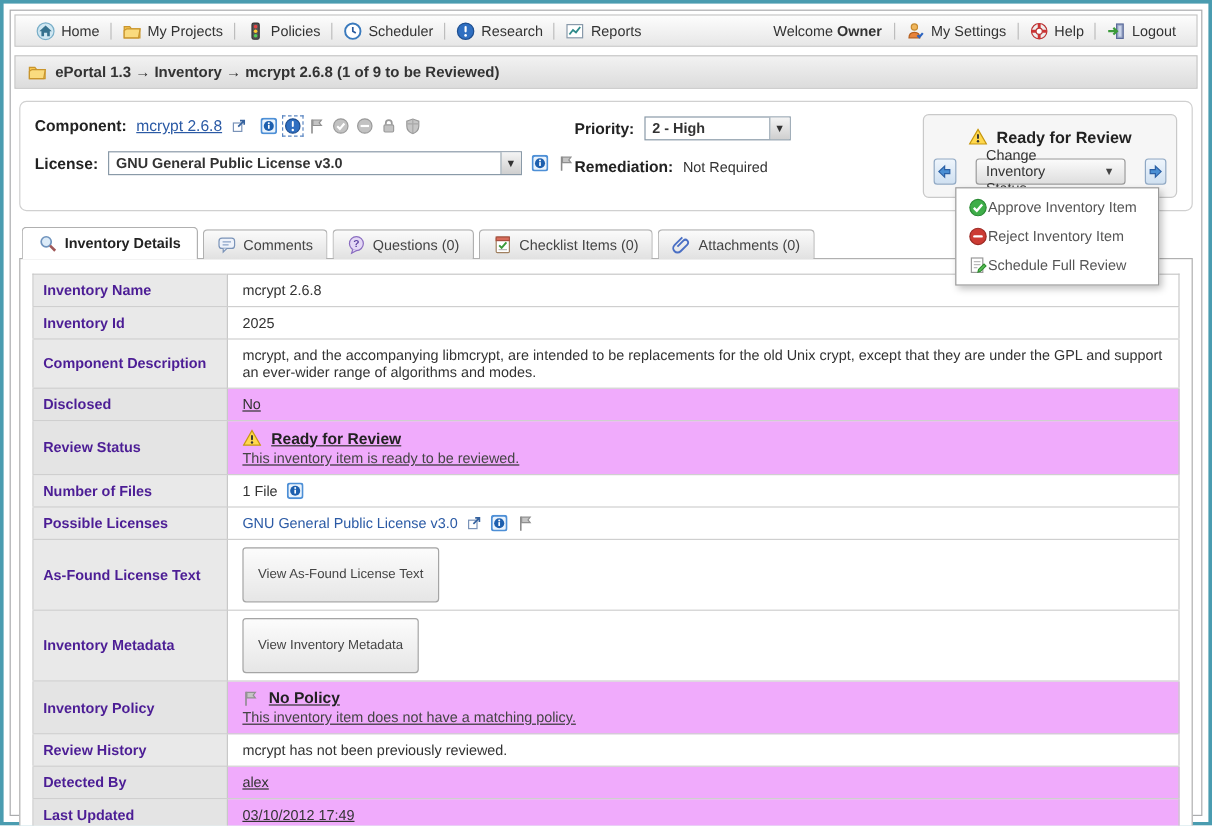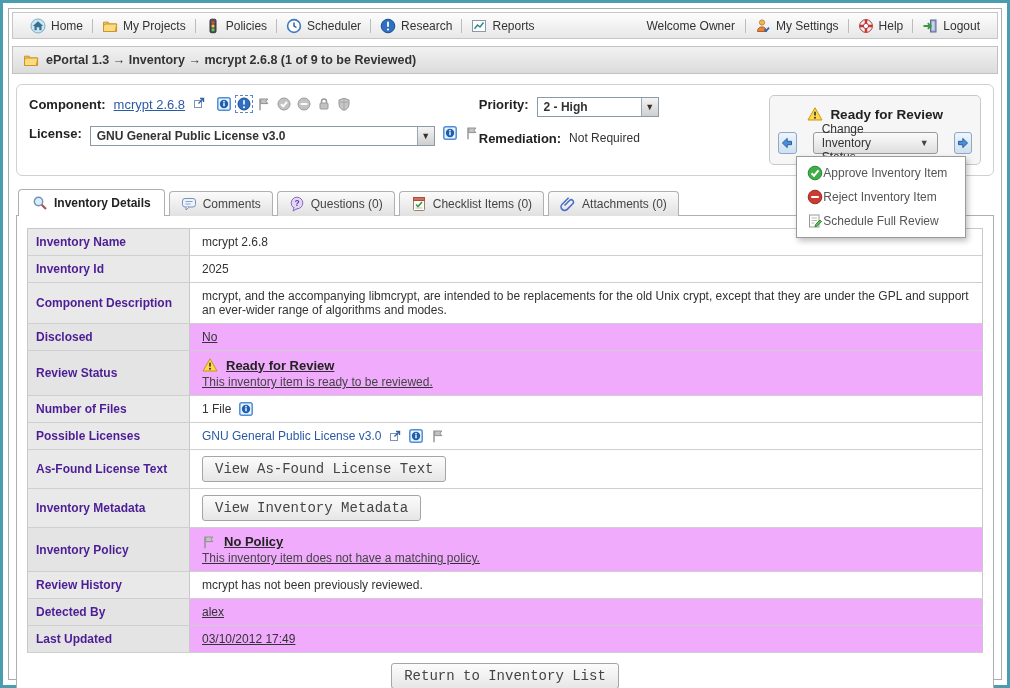--- a/index.html
+++ b/index.html
@@ -10,38 +10,38 @@
   .inner { width:100%; height:100%; border:1px solid #aaacae; background:#fff; padding:3px; position:relative; }
 
   
   .navbar { height:27px; border:1px solid #c6c6c6; background:linear-gradient(#fdfdfd,#e7e7e7);
             display:flex; align-items:center; padding:0 8px; }
   .nav-left { display:flex; align-items:center; flex:1; }
   .nav-right { display:flex; align-items:center; }
   .nav-item { display:flex; align-items:center; gap:5px; padding:0 9px; color:#333; cursor:pointer; white-space:nowrap; }
   .nav-sep { width:1px; height:14px; background:#bdbdbd; }
   .welcome { padding:0 10px; white-space:nowrap; }
-  .welcome b { font-weight:normal; }
+  .welcome b { font-weight:bold; }
   .icon16 { width:16px; height:16px; flex:0 0 auto; }
   .icon14 { width:14px; height:14px; flex:0 0 auto; }
   .icon12 { width:12px; height:12px; flex:0 0 auto; }
 
   
   .breadcrumb { height:28px; margin-top:7px; border:1px solid #c2c2c2;
                 background:linear-gradient(#f2f2f2,#dcdcdc);
                 display:flex; align-items:center; gap:7px; padding:0 10px;
                 font-weight:bold; font-size:12.5px; color:#333; }
 
   
   .main { padding:10px 4px 0 4px; }
 
   .header-panel { border:1px solid #d0d0d0; border-radius:6px; padding:10px 12px; display:flex; position:relative; height:92px; }
   .hp-left { flex:1; padding-top:2px; }
   .hp-mid { width:300px; padding-top:2px; }
-  .hp-row { display:flex; align-items:flex-start; gap:8px; margin-bottom:14px; }
+  .hp-row { display:flex; align-items:center; gap:8px; margin-bottom:14px; }
   .hp-label { font-weight:bold; font-size:13px; color:#222; }
   .comp-link { color:#2b5aa5; font-size:13px; }
   .icon-strip { display:flex; align-items:center; gap:6px; margin-left:4px; }
   .sel-focus { outline:1px dashed #5b86c2; outline-offset:1px; }
 
   .selectbox { display:flex; align-items:stretch; border:1px solid #8a9aa8; background:#fff; height:20px; }
   .selectbox .sel-text { flex:1; padding:2px 6px; white-space:nowrap; overflow:hidden;font-weight:bold; }
   .selectbox .sel-btn { width:17px; border-left:1px solid #9aa7b2; background:linear-gradient(#f4f4f4,#cfcfcf);
                         display:flex; align-items:center; justify-content:center; font-size:9px; color:#333; }
   .lic-select { width:345px; }
@@ -77,21 +77,21 @@
   td.lbl { width:162px; background:#e9e9e9; font-weight:bold; color:#4c1d95; padding:6px 8px;
            border-right:1px solid #c8c8c8; }
   td.val { padding:6px 12px; color:#333; background:#fff; }
   tr.shaded td.val { background:#f0abfc;text-decoration:underline; }
   tr.shaded td.lbl { background:#e4e4e4; }
   .val-line { display:flex; align-items:center; gap:8px; }
   .val-status-title { display:flex; align-items:center; gap:8px; font-weight:bold; font-size:13px; color:#222; }
   .val-status-desc { margin-top:2px; color:#444; }
   a.val-link { color:#2b5aa5; text-decoration:none; }
   .ui-btn { border:1px solid #a5a5a5; border-radius:3px; background:linear-gradient(#fcfcfc,#e6e6e6);
-            padding:4px 12px; font-size:14px; color:#444; cursor:pointer; font-family:Liberation Mono, monospace; }
+            padding:16px 12px; font-size:11px; color:#444; cursor:pointer; font-family:Liberation Sans, sans-serif; }
   .panel-footer { text-align:center; padding:10px 0 6px; }
 </style>
 </head>
 <body>
 
 <svg width="0" height="0" style="position:absolute">
   <defs>
     <g id="i-home">
         <circle cx="8" cy="8" r="7" fill="#cfe7f2" stroke="#79aec8"></circle>
         <path d="M8 3.3 L13.2 8 H11.5 V12.2 H9.3 V9.2 H6.7 V12.2 H4.5 V8 H2.8 Z" fill="#35718e"></path>

